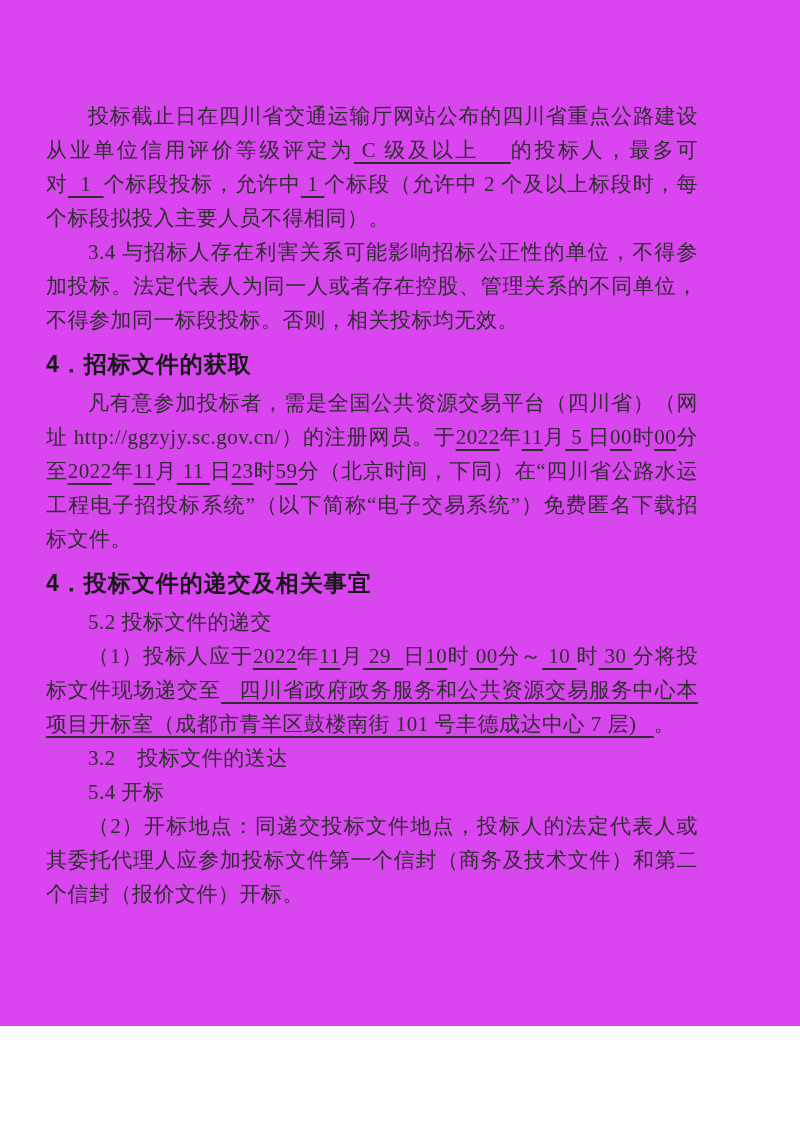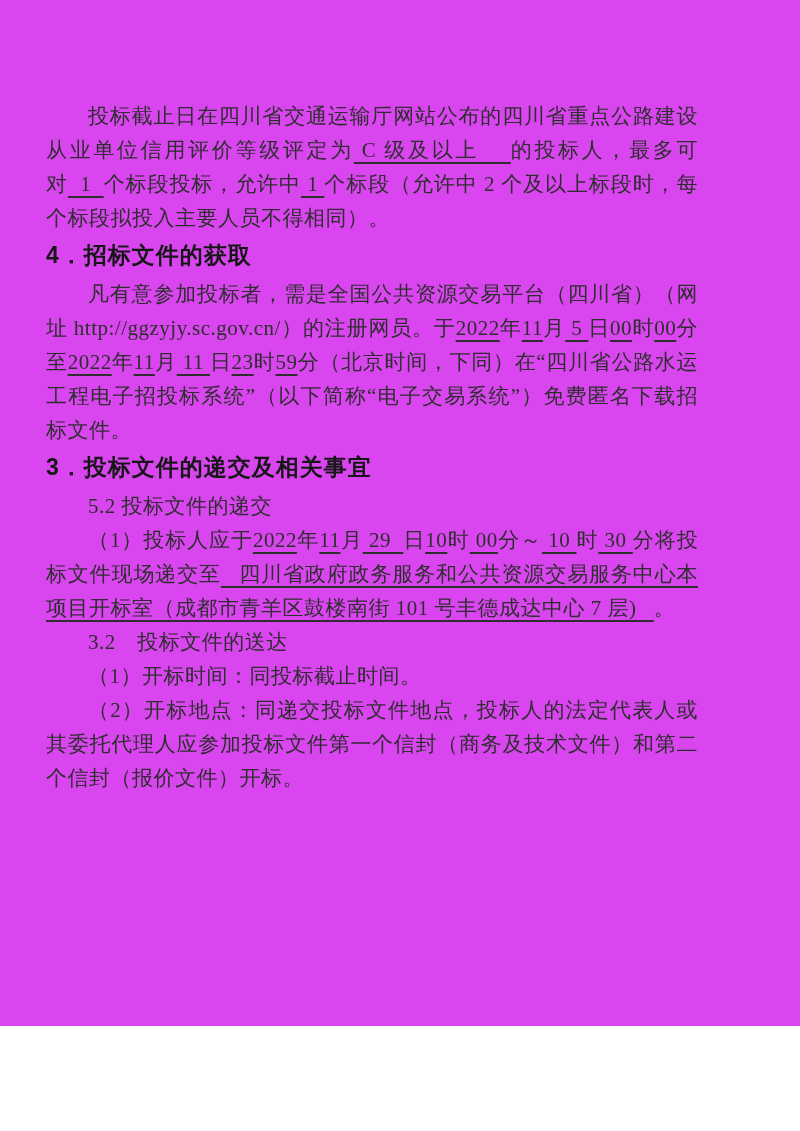--- a/index.html
+++ b/index.html
@@ -25,21 +25,21 @@
   .doc-para {
     margin: 0;
     font-size: 21px;
     line-height: 34px;
     text-align: justify;
     text-justify: inter-ideograph;
     text-indent: 2em;
     letter-spacing: 0.5px;
   }
   .doc-heading {
-    margin: 2px 0 3px 0;
+    margin: 9px 0 3px 0;
     font-family: "Liberation Sans", "DejaVu Sans", sans-serif;
     font-weight: bold;
     font-size: 23px;
     line-height: 37px;
     color: #161616;
     text-indent: 0;
     letter-spacing: 1px;
   }
   .run-u {
     text-decoration: underline;
@@ -49,22 +49,23 @@
   .run-b {
     font-weight: normal;
   }
 </style>
 </head>
 <body>
 
 <div class="page">
   <div class="doc-content">
       <p class="doc-para"><span>投标截止日在四川省交通运输厅网站公布的四川省重点公路建设从业单位信用评价等级评定为</span><span class="run-u">&nbsp;C 级及以上&nbsp;&nbsp;&nbsp;&nbsp;</span><span>的投标人，最多可对</span><span class="run-u">&nbsp;&nbsp;1&nbsp;&nbsp;</span><span>个标段投标，允许中</span><span class="run-u">&nbsp;1&nbsp;</span><span>个标段（允许中 2 个及以上标段时，每个标段拟投入主要人员不得相同）。</span></p>
+      <p class="doc-para"><span>3.4 与招标人存在利害关系可能影响招标公正性的单位，不得参加投标。法定代表人为同一人或者存在控股、管理关系的不同单位，不得参加同一标段投标。否则，相关投标均无效。</span></p>
       <h2 class="doc-heading"><span>4．招标文件的获取</span></h2>
       <p class="doc-para"><span>凡有意参加投标者，需是全国公共资源交易平台（四川省）（网址 http://ggzyjy.sc.gov.cn/）的注册网员。于</span><span class="run-u">2022</span><span>年</span><span class="run-u">11</span><span>月</span><span class="run-u">&nbsp;5&nbsp;</span><span>日</span><span class="run-u">00</span><span>时</span><span class="run-u">00</span><span>分至</span><span class="run-u">2022</span><span>年</span><span class="run-u">11</span><span>月</span><span class="run-u">&nbsp;11&nbsp;</span><span>日</span><span class="run-u run-b">23</span><span>时</span><span class="run-u run-b">59</span><span>分（北京时间，下同）在“四川省公路水运工程电子招投标系统”（以下简称“电子交易系统”）免费匿名下载招标文件。</span></p>
-      <h2 class="doc-heading"><span>3．投标文件的递交及相关事宜</span></h2>
+      <h2 class="doc-heading"><span>4．投标文件的递交及相关事宜</span></h2>
       <p class="doc-para"><span>5.2 投标文件的递交</span></p>
       <p class="doc-para"><span>（1）投标人应于</span><span class="run-u">2022</span><span>年</span><span class="run-u">11</span><span>月</span><span class="run-u">&nbsp;29&nbsp;&nbsp;</span><span>日</span><span class="run-u">10</span><span>时</span><span class="run-u">&nbsp;00</span><span>分～</span><span class="run-u">&nbsp;10&nbsp;</span><span>时</span><span class="run-u">&nbsp;30&nbsp;</span><span>分将投标文件现场递交至</span><span class="run-u">&nbsp;&nbsp;&nbsp;四川省政府政务服务和公共资源交易服务中心本项目开标室（成都市青羊区鼓楼南街 101 号丰德成达中心 7 层)&nbsp;&nbsp;&nbsp;</span><span>。</span></p>
       <p class="doc-para"><span>3.2　投标文件的送达</span></p>
-      <p class="doc-para"><span>（1）开标时间：同投标截止时间。</span></p>
+      <p class="doc-para"><span>5.4 开标</span></p>
       <p class="doc-para"><span>（2）开标地点：同递交投标文件地点，投标人的法定代表人或其委托代理人应参加投标文件第一个信封（商务及技术文件）和第二个信封（报价文件）开标。</span></p>
     </div>
 </div>
 
 </body></html>

